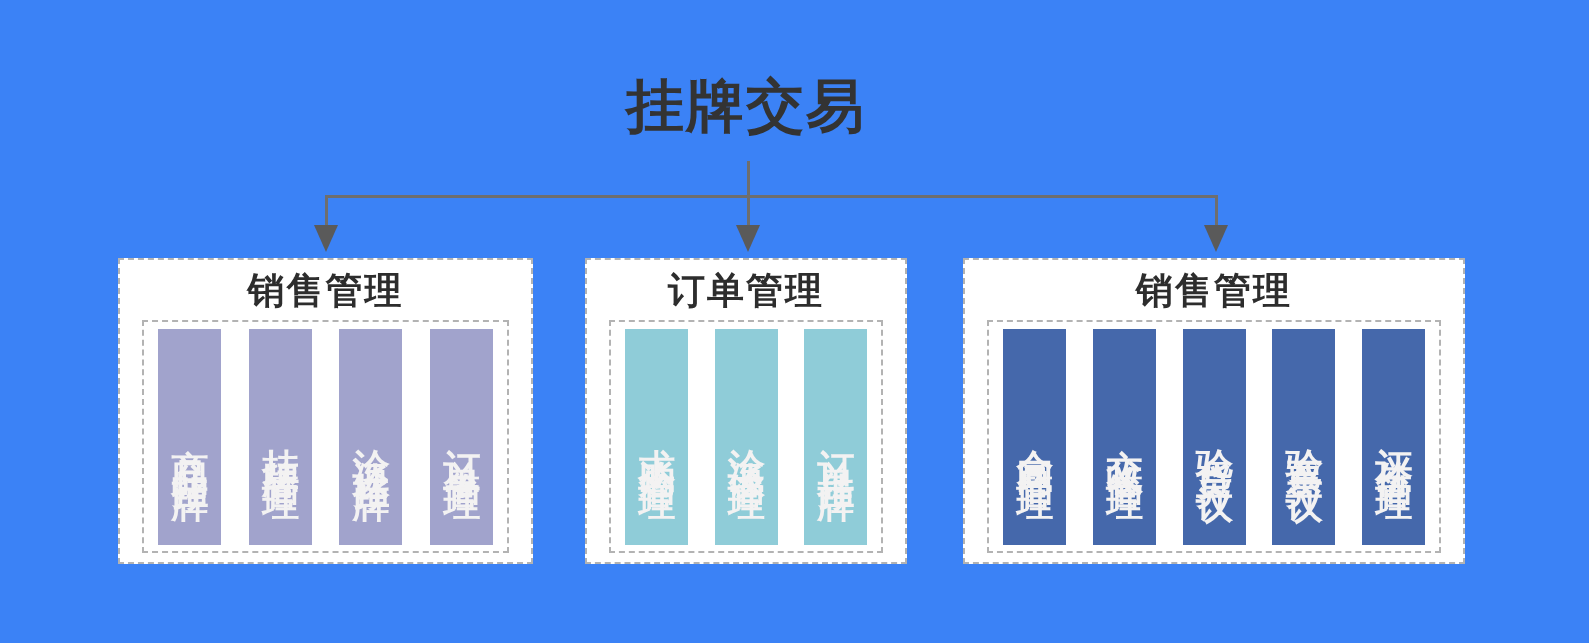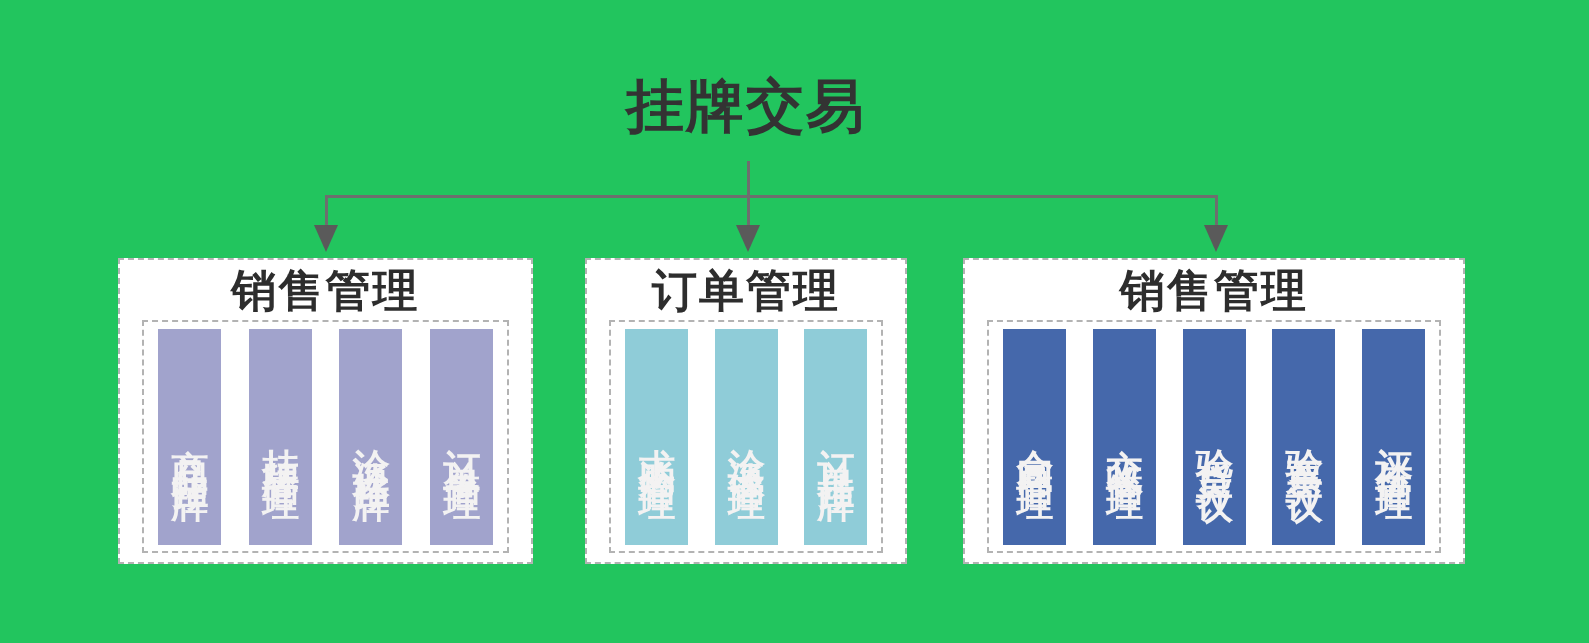--- a/index.html
+++ b/index.html
@@ -3,21 +3,21 @@
 <meta charset="utf-8">
 <style>
   * { margin: 0; padding: 0; box-sizing: border-box; }
   html, body { background: #ffffff; }
   body { font-family: "Liberation Sans", "DejaVu Sans", sans-serif; }
 
   .canvas {
     position: relative;
     width: 1589px;
     height: 643px;
-    background: #22c55e;
+    background: #3b82f6;
     overflow: hidden;
   }
 
   .main-title {
     position: absolute;
     top: 68px;
     left: 746px;
     transform: translateX(-50%);
     font-size: 58px;
     font-weight: bold;
@@ -55,21 +55,21 @@
   .group-1 { left: 118px;  width: 415px; }
   .group-2 { left: 585px;  width: 322px; }
   .group-3 { left: 963px;  width: 502px; }
 
   .group-title {
     position: absolute;
     top: 0; left: 0; right: 0;
     height: 60px;
     line-height: 62px;
     text-align: center;
-    font-size: 45px;
+    font-size: 37px;
     font-weight: bold;
     color: #2d2d2d;
     letter-spacing: 2px;
     white-space: nowrap;
   }
 
   .inner {
     position: absolute;
     left: 22px; right: 22px;
     top: 60px; bottom: 9px;

